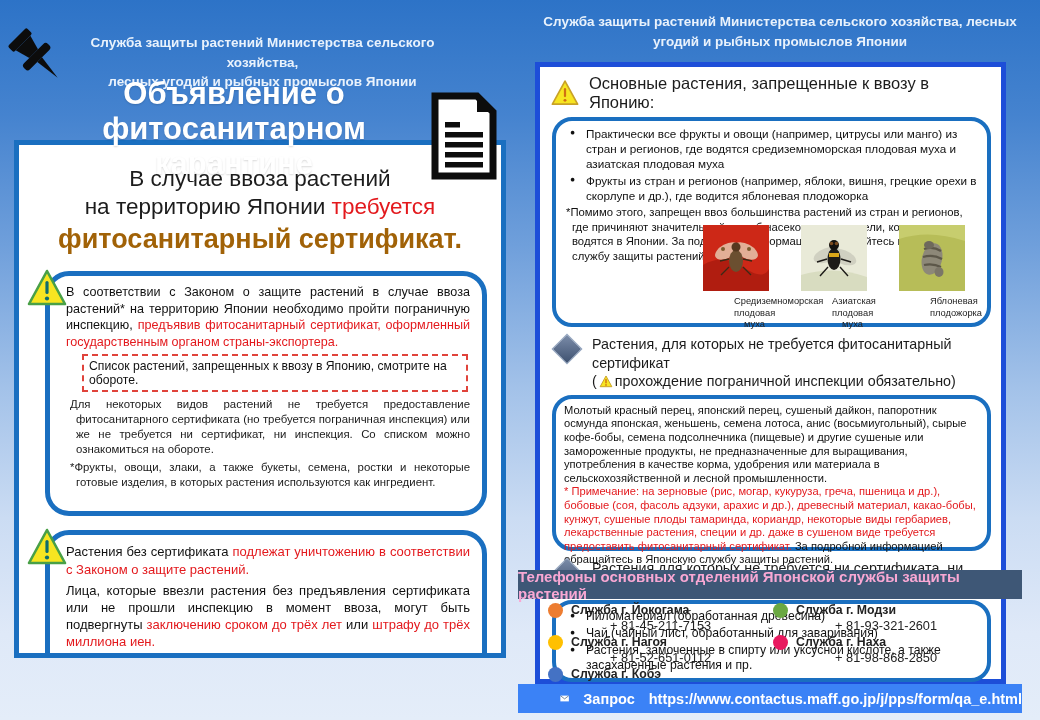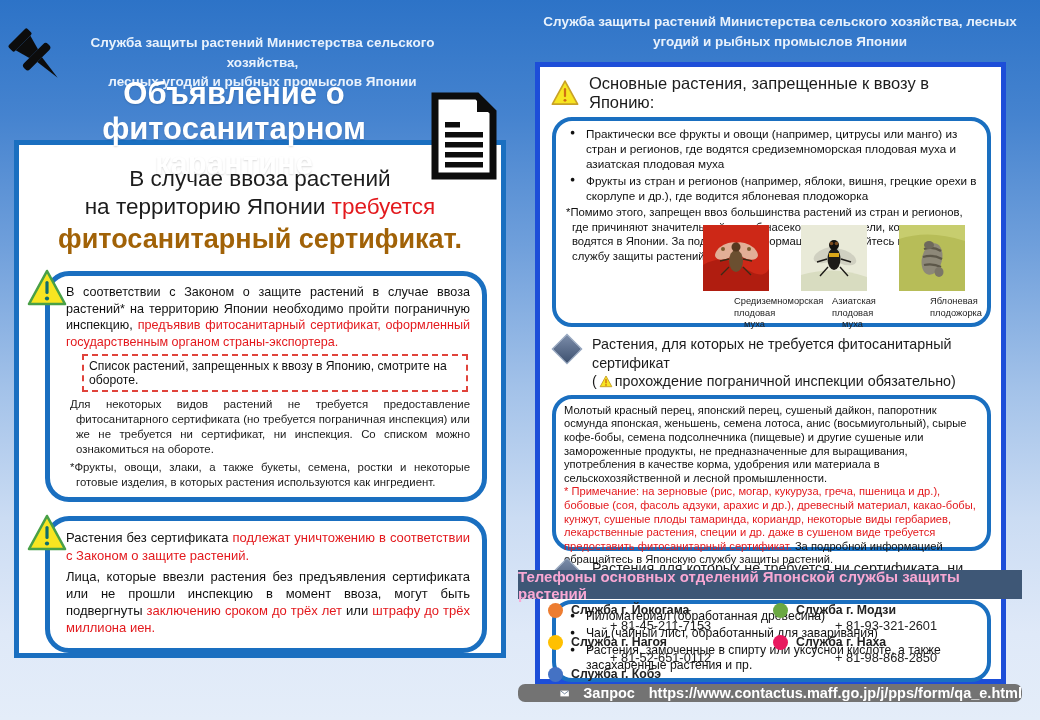--- a/index.html
+++ b/index.html
@@ -12,21 +12,21 @@
   .red{color:#e3191d;}
   
   .pin{left:4px;top:24px;width:66px;height:72px;z-index:5;}
   .l-header{left:55px;top:33px;width:415px;text-align:center;color:#e9f2fc;font-weight:bold;font-size:13.5px;line-height:1.45;z-index:3;}
   .l-title{left:0;top:76px;width:468px;text-align:center;color:#fff;font-weight:bold;font-size:31px;line-height:1.13;z-index:3;text-shadow:0 1px 2px rgba(0,0,0,.15);}
   .doc-icon{left:428px;top:92px;width:72px;height:88px;z-index:6;}
   .l-card{left:14px;top:140px;width:482px;height:508px;background:#fff;border:5px solid #1a6fc0;z-index:2;overflow:hidden;}
   .lead{text-align:center;padding-top:20px;line-height:1.25;}
   .lead1,.lead2{font-size:22.5px;color:#1c1c1c;}
   .lead3{font-size:27px;font-weight:bold;color:#a16207;margin-top:2px;}
-  .warnbox{position:relative;margin:14px 14px 0 26px;border:5px solid #1a6fc0;border-radius:24px;padding:6px 12px 8px 16px;background:#fff;}
+  .warnbox{position:relative;margin:14px 14px 0 26px;border:5px solid #1a6fc0;border-radius:24px;padding:6px 12px 22px 16px;background:#fff;}
   .tri-badge{position:absolute;left:-24px;top:-8px;width:42px;height:40px;}
   .jpara{font-size:12.6px;line-height:1.32;text-align:justify;margin:2px 0 4px;color:#111;}
   .wb2 .jpara{font-size:13px;}
   .dashed{border:2px dashed #e0433b;padding:3px 5px;font-size:12.2px;color:#111;margin:4px 2px 5px 16px;}
   .note{font-size:11.4px;line-height:1.3;margin:3px 0 0 4px;text-align:justify;color:#1a1a1a;padding-left:6px;text-indent:-6px;}
   .slogan{text-align:center;color:#17356b;font-weight:bold;font-size:23.5px;margin-top:9px;}
   
   .r-header{left:538px;top:12px;width:484px;text-align:center;color:#e9f2fc;font-weight:bold;font-size:13.5px;line-height:1.45;}
   .r-card{left:535px;top:62px;width:461px;height:612px;background:#fff;border:5px solid #1d4ed8;overflow:visible;}
   .sec1-h{display:flex;align-items:center;gap:9px;padding:7px 8px 3px 10px;font-size:16.5px;color:#1c1c1c;}
@@ -48,21 +48,21 @@
   .r2 p{margin:0;font-size:11.15px;line-height:1.22;color:#111;}
   .r3{height:64px;}
   .r3 li{font-size:12.2px;}
   .phone-bar{left:518px;top:570px;width:504px;height:29px;background:#3e5776;color:#f9a8d4;font-weight:bold;font-size:15px;display:flex;align-items:center;justify-content:center;z-index:4;}
   .phones{left:548px;top:603px;width:450px;display:flex;z-index:4;}
   .ph-col{width:50%;}
   .ph-top{display:flex;gap:8px;}
   .dot{width:15px;height:15px;border-radius:50%;flex:none;}
   .ph-name{font-weight:bold;font-size:12.3px;color:#222;}
   .ph-num{font-size:12.8px;color:#222;margin:0 0 2px 62px;}
-  .footer-bar{left:518px;top:684px;width:504px;height:18px;background:#737373;color:#fff;display:flex;align-items:center;gap:14px;padding-left:42px;box-sizing:border-box;font-weight:bold;font-size:14.5px;z-index:4;border-radius:7px;}
+  .footer-bar{left:518px;top:684px;width:504px;height:29px;background:#3b82f6;color:#fff;display:flex;align-items:center;gap:14px;padding-left:42px;box-sizing:border-box;font-weight:bold;font-size:14.5px;z-index:4;}
   .env{width:24px;height:17px;}
 </style>
 </head>
 <body>
 
 <div class="abs pin">
   <svg viewBox="0 0 70 70">
       <g transform="rotate(-45 35 35)" fill="#0c0c0c">
     <rect x="21" y="5" width="28" height="9" rx="2"></rect>
     <polygon points="24,14 46,14 41.5,30 28.5,30"></polygon>

